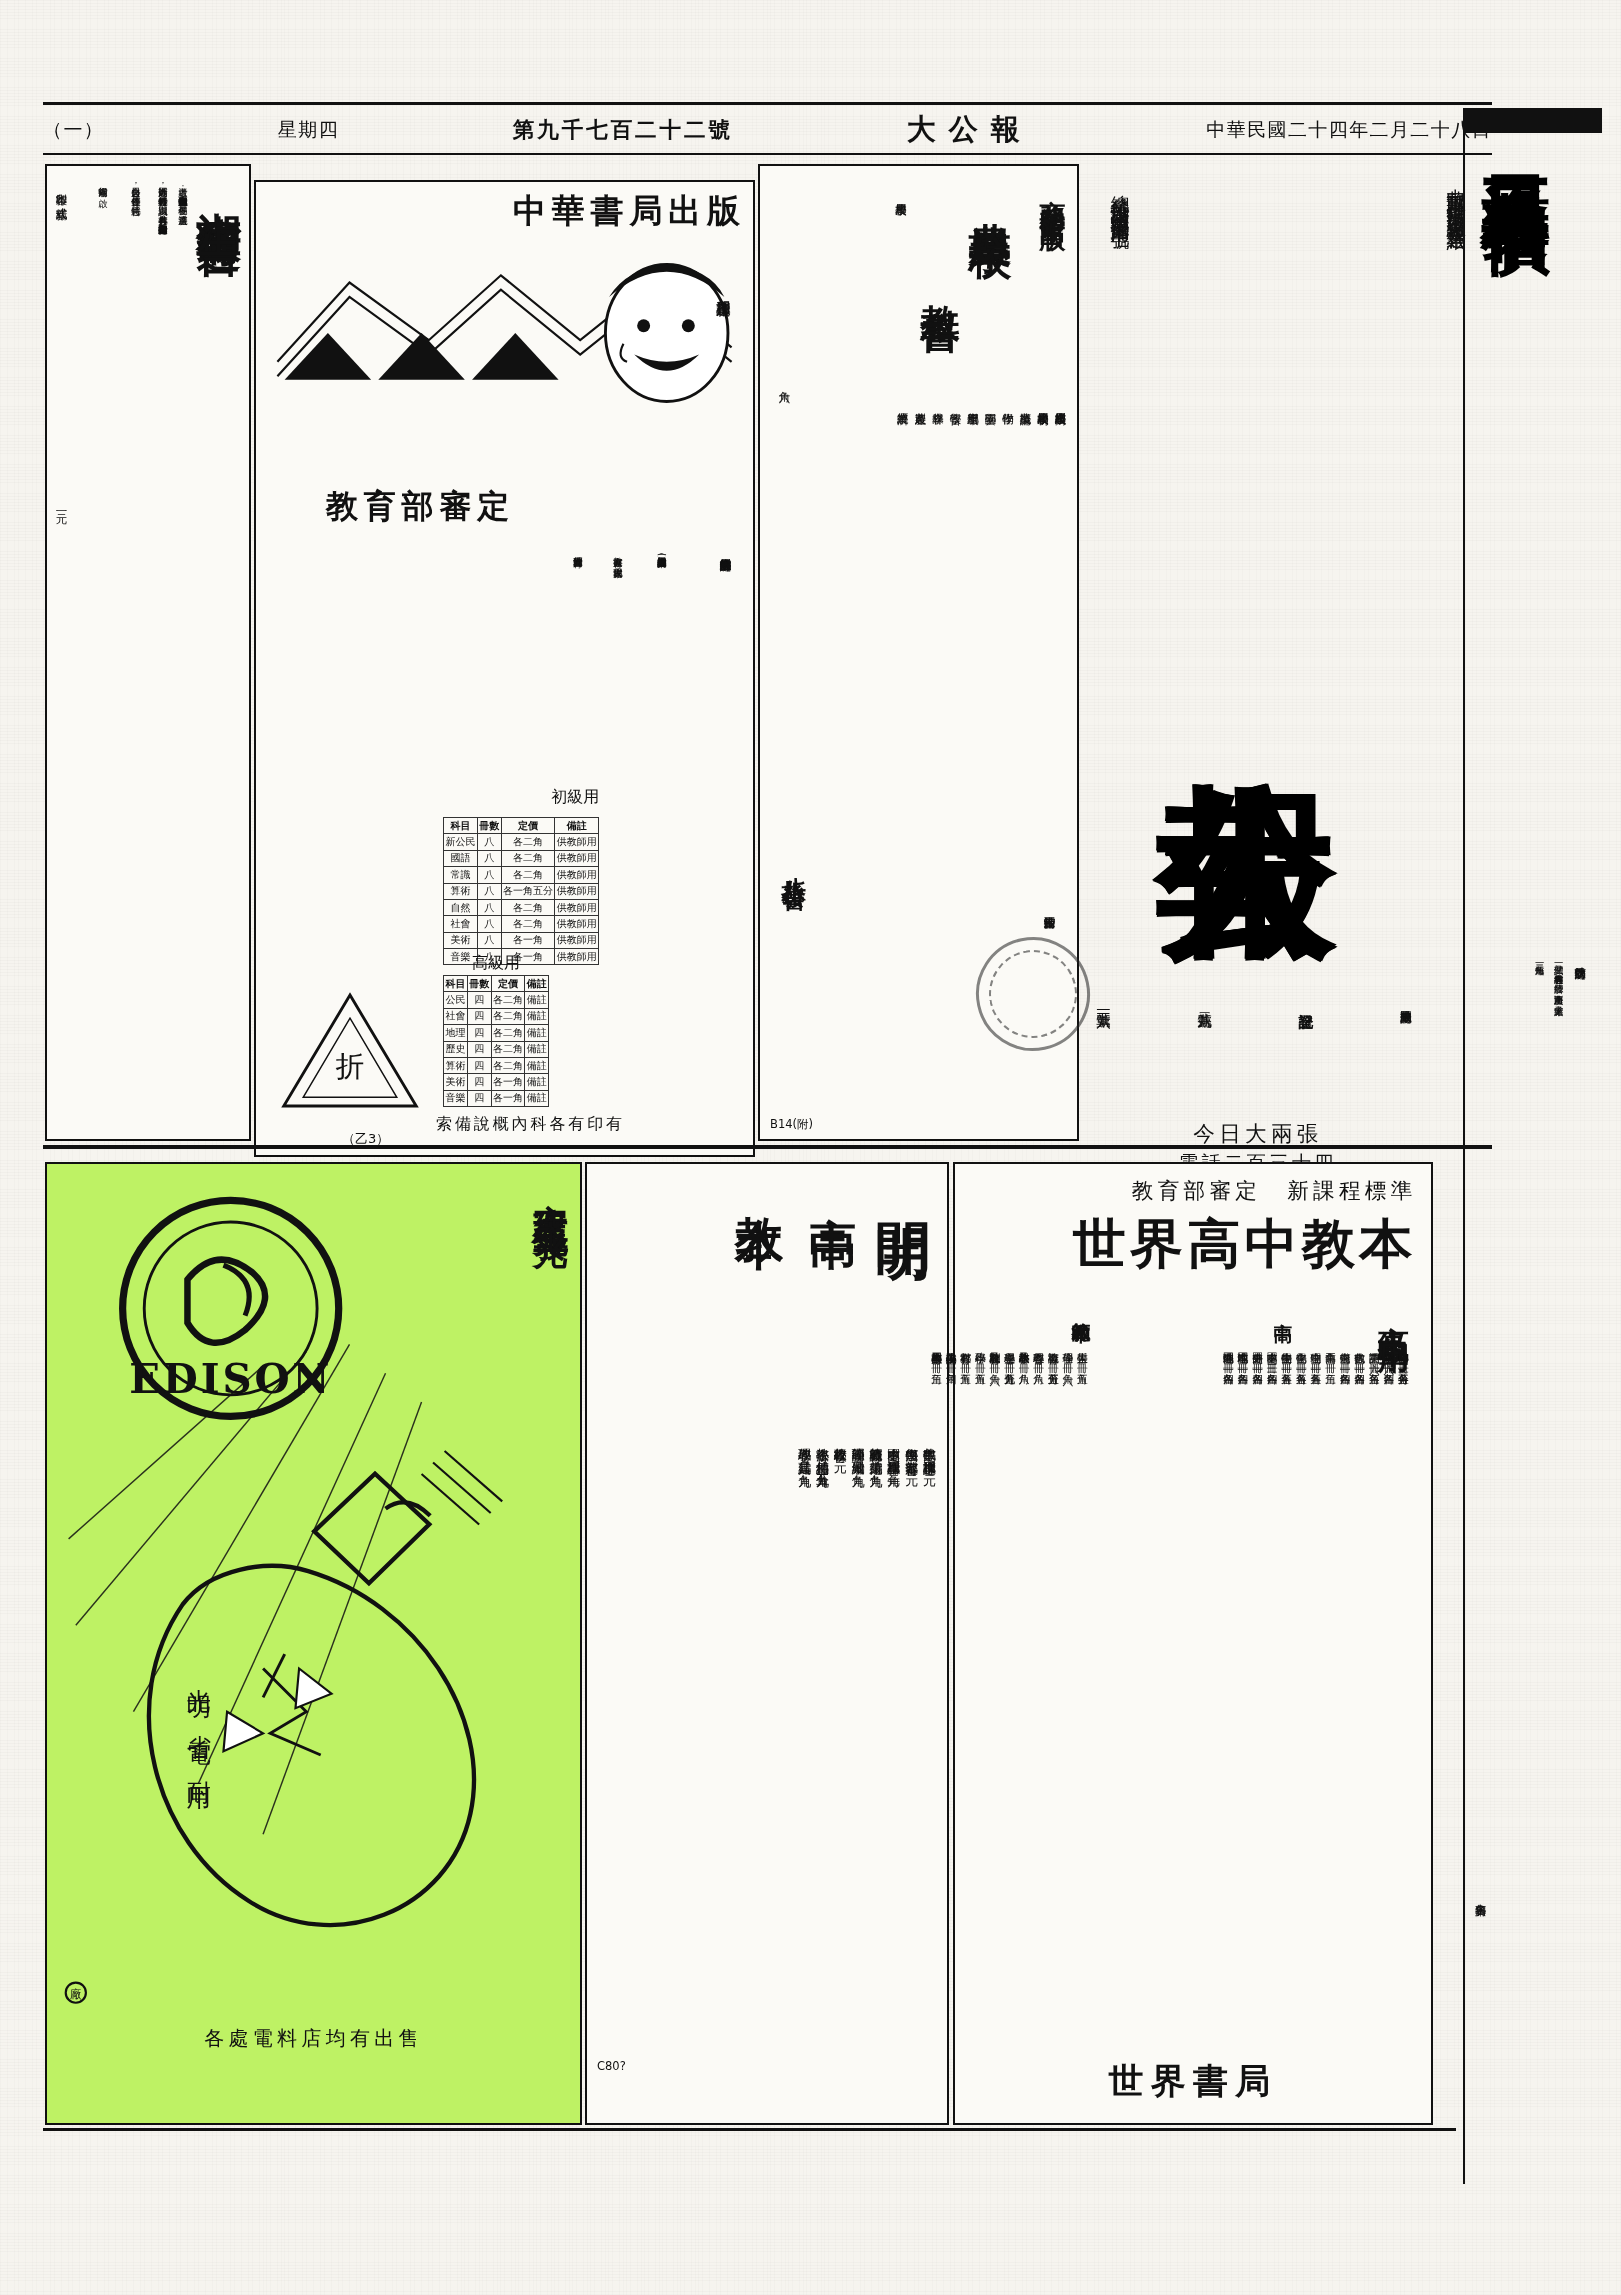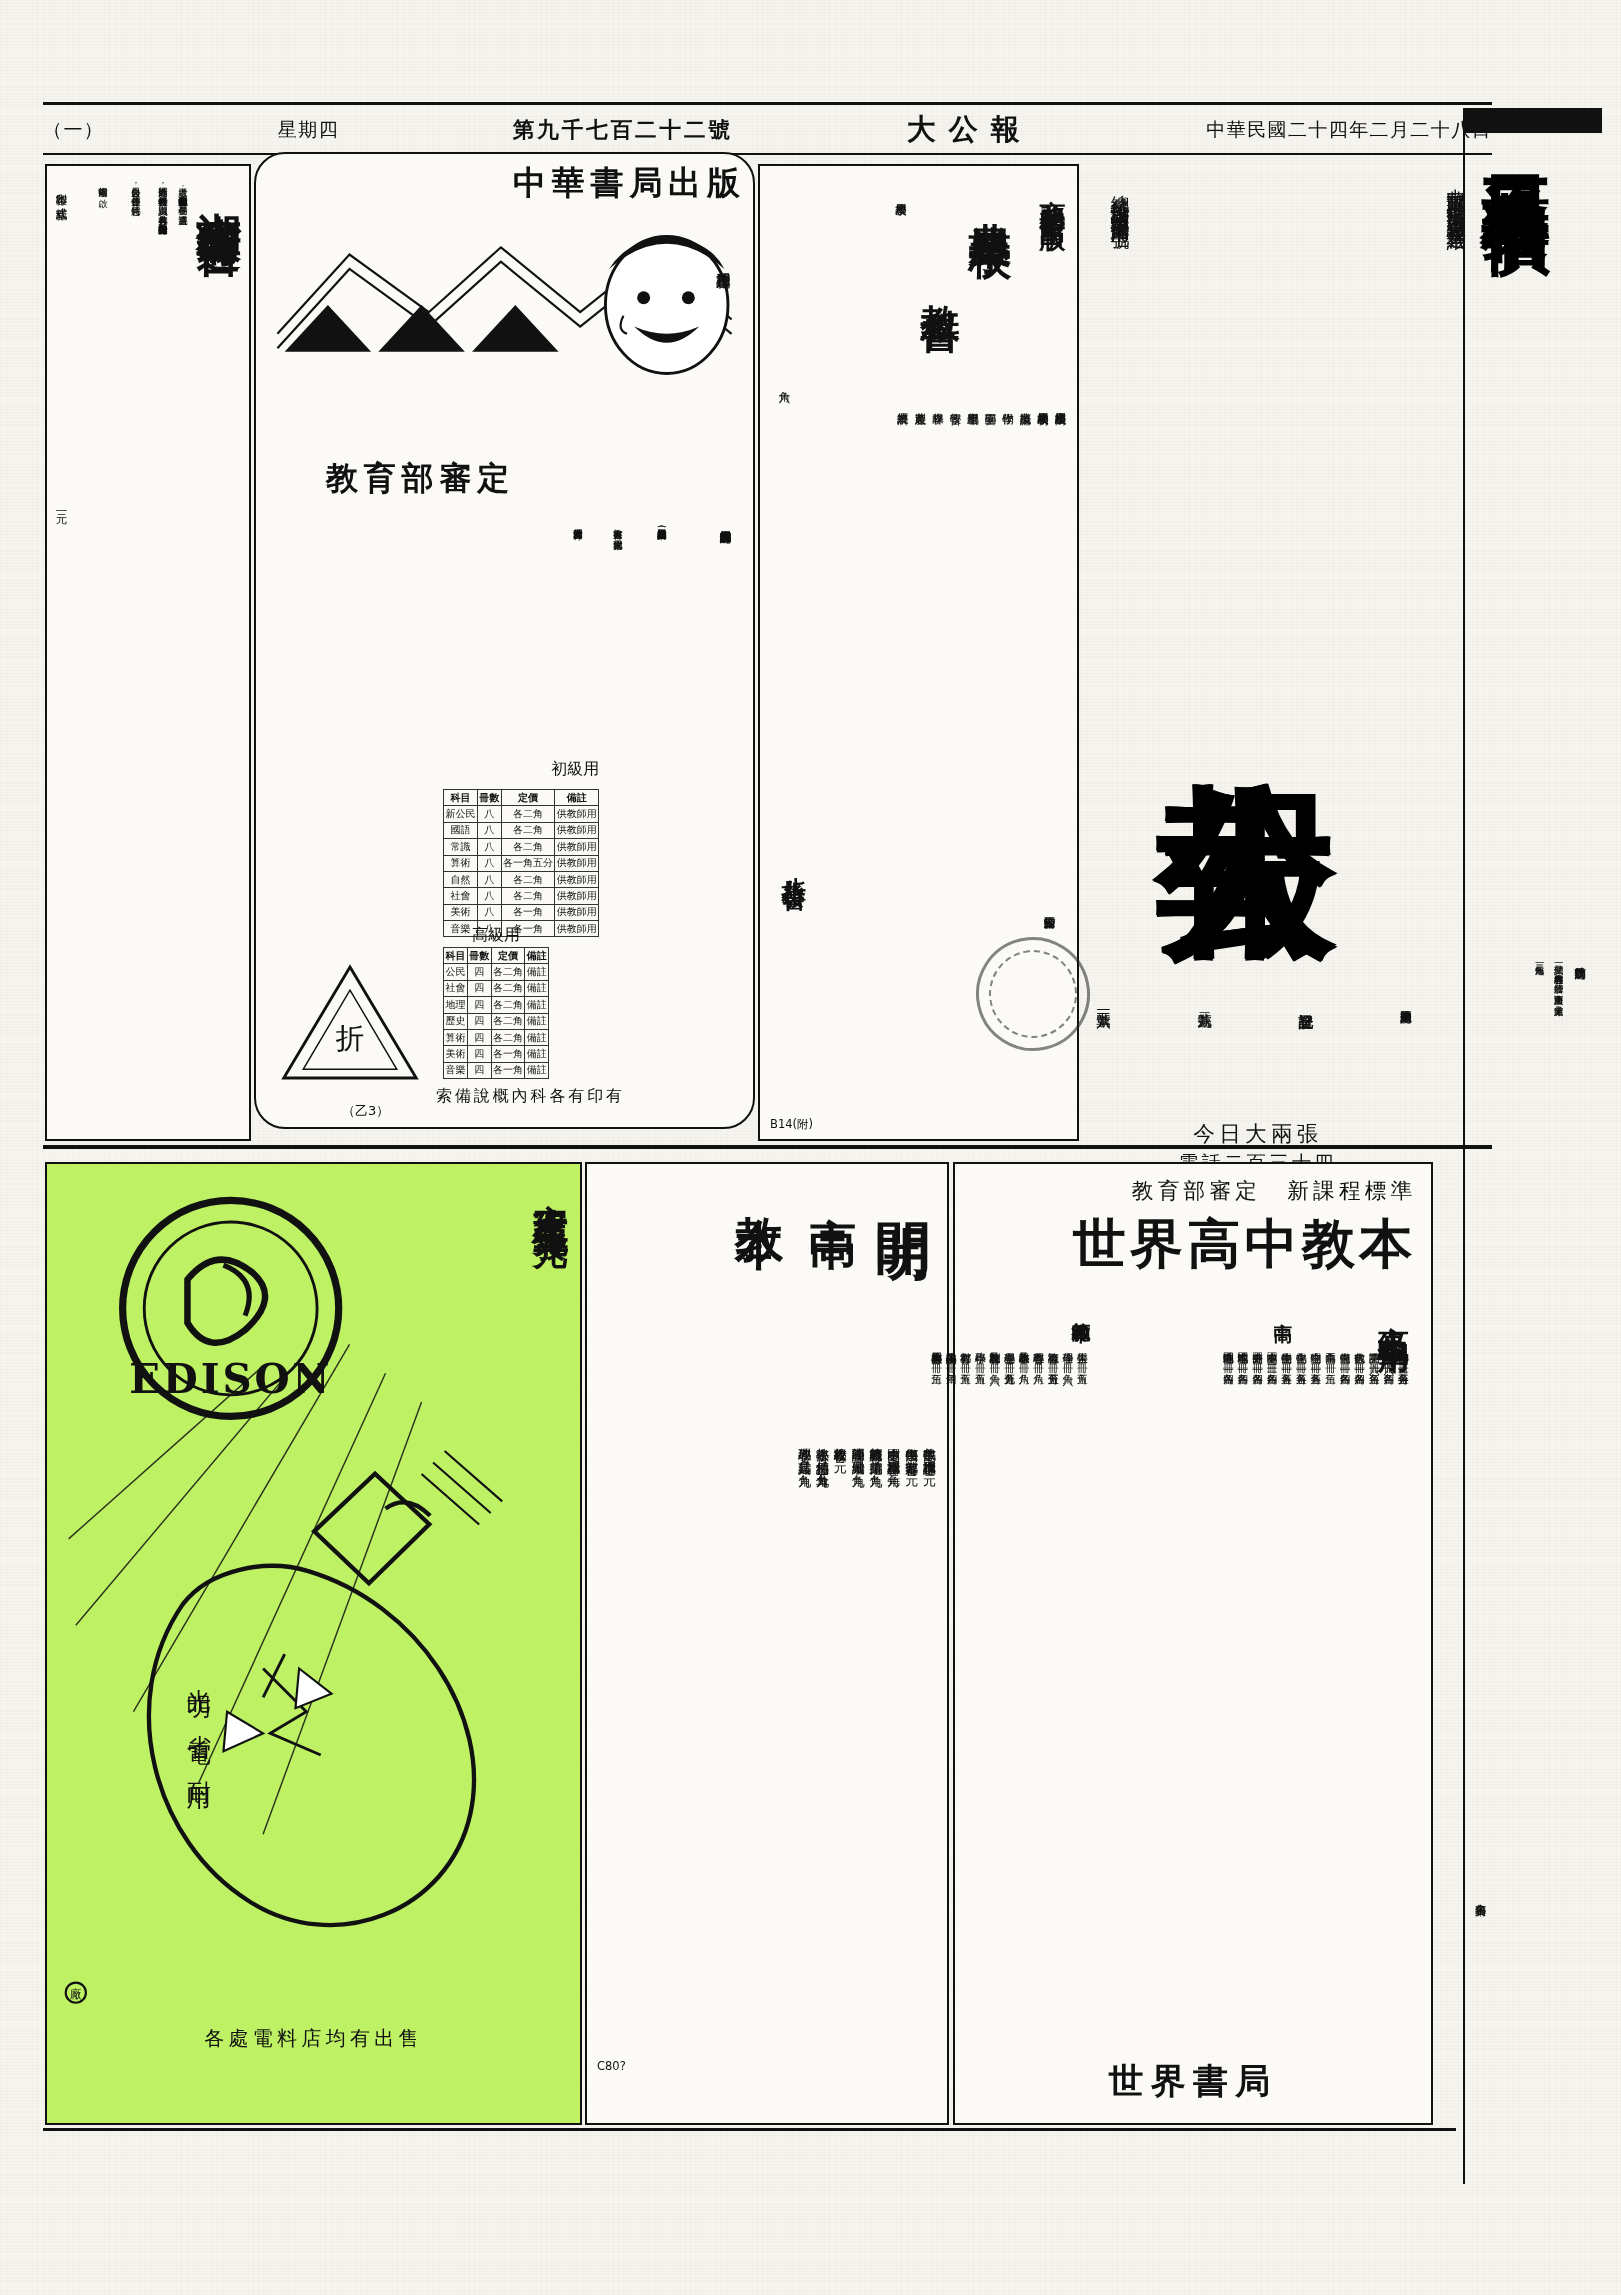--- a/index.html
+++ b/index.html
@@ -123,21 +123,21 @@
   <div class="adbox" style="left:45px;top:164px;width:202px;height:973px;">
     <div class="vt" style="position:absolute;right:4.3px;top:10px;height:375px;font-size:45px;font-weight:bold;letter-spacing:2.9px;">湖南省銀行通告</div>
     <div class="vt xtiny" style="position:absolute;right:61px;top:14.4px;height:930px;width:86px;">逕啟者：上年九月下旬湘省由本行發行新幣券以來，各界稱便，流通甚廣。</div>
     <div class="vt xtiny" style="position:absolute;right:81px;top:14.4px;height:930px;width:86px;">近因奸商偽造，特再發行新式鈔券，以資識別。凡持有舊券者，即日起限兩個月內向本行各分支行處一律換取新券。</div>
     <div class="vt xtiny" style="position:absolute;right:108px;top:14.4px;height:930px;width:86px;">自公告之日起，舊券停止行使。特此通告。</div>
     <div class="vt xtiny" style="position:absolute;right:141px;top:14.4px;height:649px;width:58px;">湖南省銀行 啟</div>
     <div class="vt tiny" style="position:absolute;left:7.2px;top:19px;height:303px;">本行印製 新式樣式</div>
     <div class="vt tiny" style="position:absolute;left:7.2px;top:339px;height:173px;">一元</div>
   </div>
 
-  <div class="adbox" style="left:254px;top:152px;width:497px;height:973px;border-radius:31px;">
+  <div class="adbox" style="left:254px;top:180px;width:497px;height:973px;">
     <div style="position:absolute;right:7.2px;top:7.2px;width:360px;text-align:right;font-size:33px;font-weight:bold;letter-spacing:5.8px;">中華書局出版</div>
 
     <svg style="position:absolute;left:7.2px;top:50px;" width="483" height="238" viewBox="0 0 670 330">
       <g fill="none" stroke="#111" stroke-width="3">
         <path d="M20 180 L120 70 L230 150 L330 60 L440 150 L540 70 L650 160"></path>
         <path d="M20 200 L120 90 L230 170 L330 80 L440 170 L540 90 L650 180"></path>
       </g>
       <g fill="#111">
         <path d="M30 205 L90 140 L150 205 Z"></path>
         <path d="M160 205 L220 140 L280 205 Z"></path>

